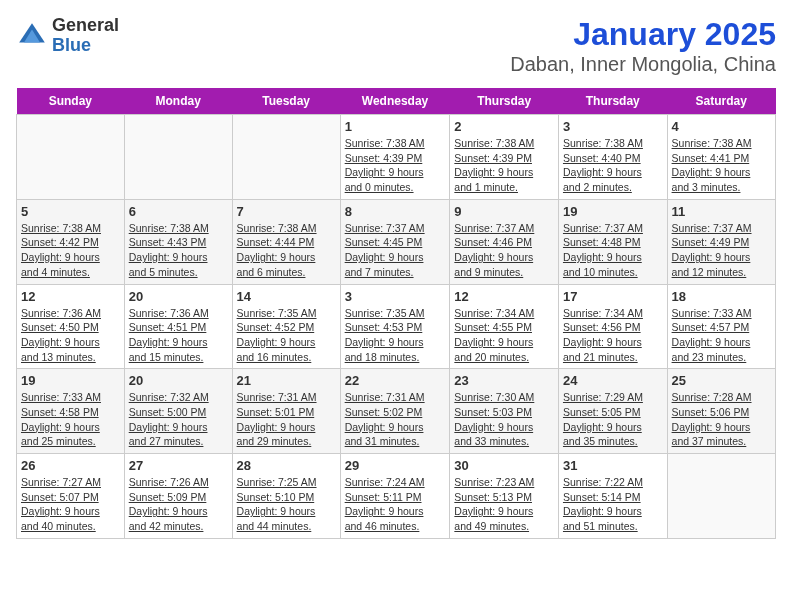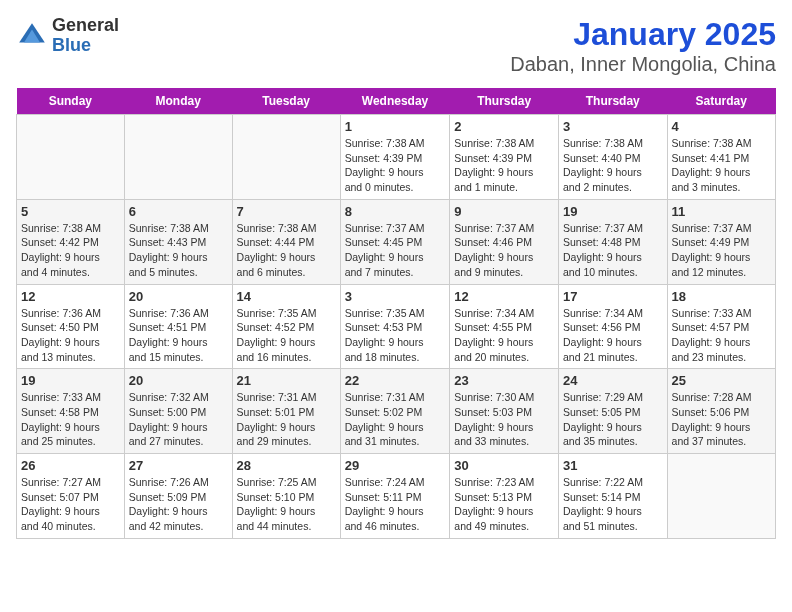--- a/index.html
+++ b/index.html
@@ -71,20 +71,21 @@
     .day-number {
       font-size: 13px;
       font-weight: bold;
       color: #333;
       margin-bottom: 2px;
     }
     .day-info {
       color: #333;
       line-height: 1.4;
       font-size: 10.5px;
+      text-decoration: underline;
     }
     .empty-cell {
       background: #f9f9f9;
     }
   </style>
 </head>
 <body>
 
 <div class="header">
   <div class="logo">

